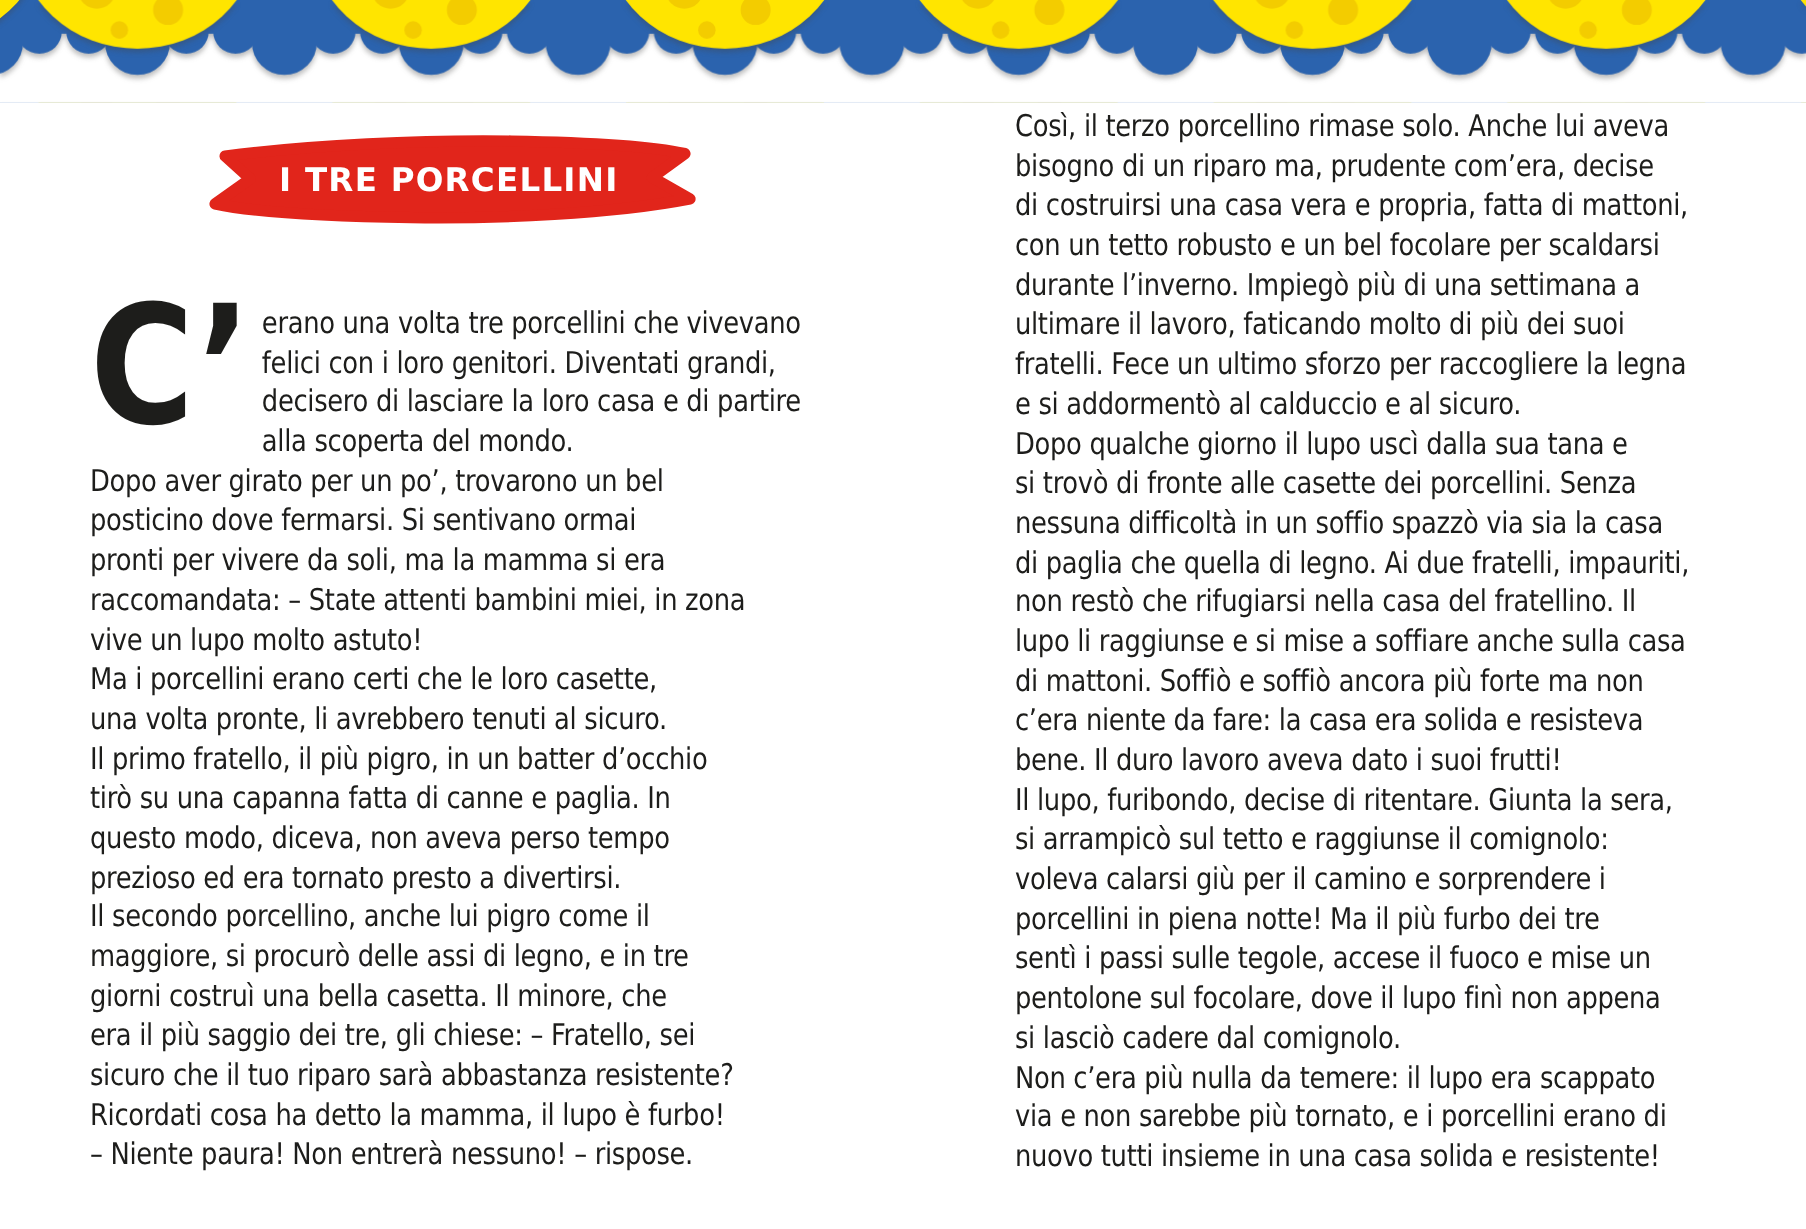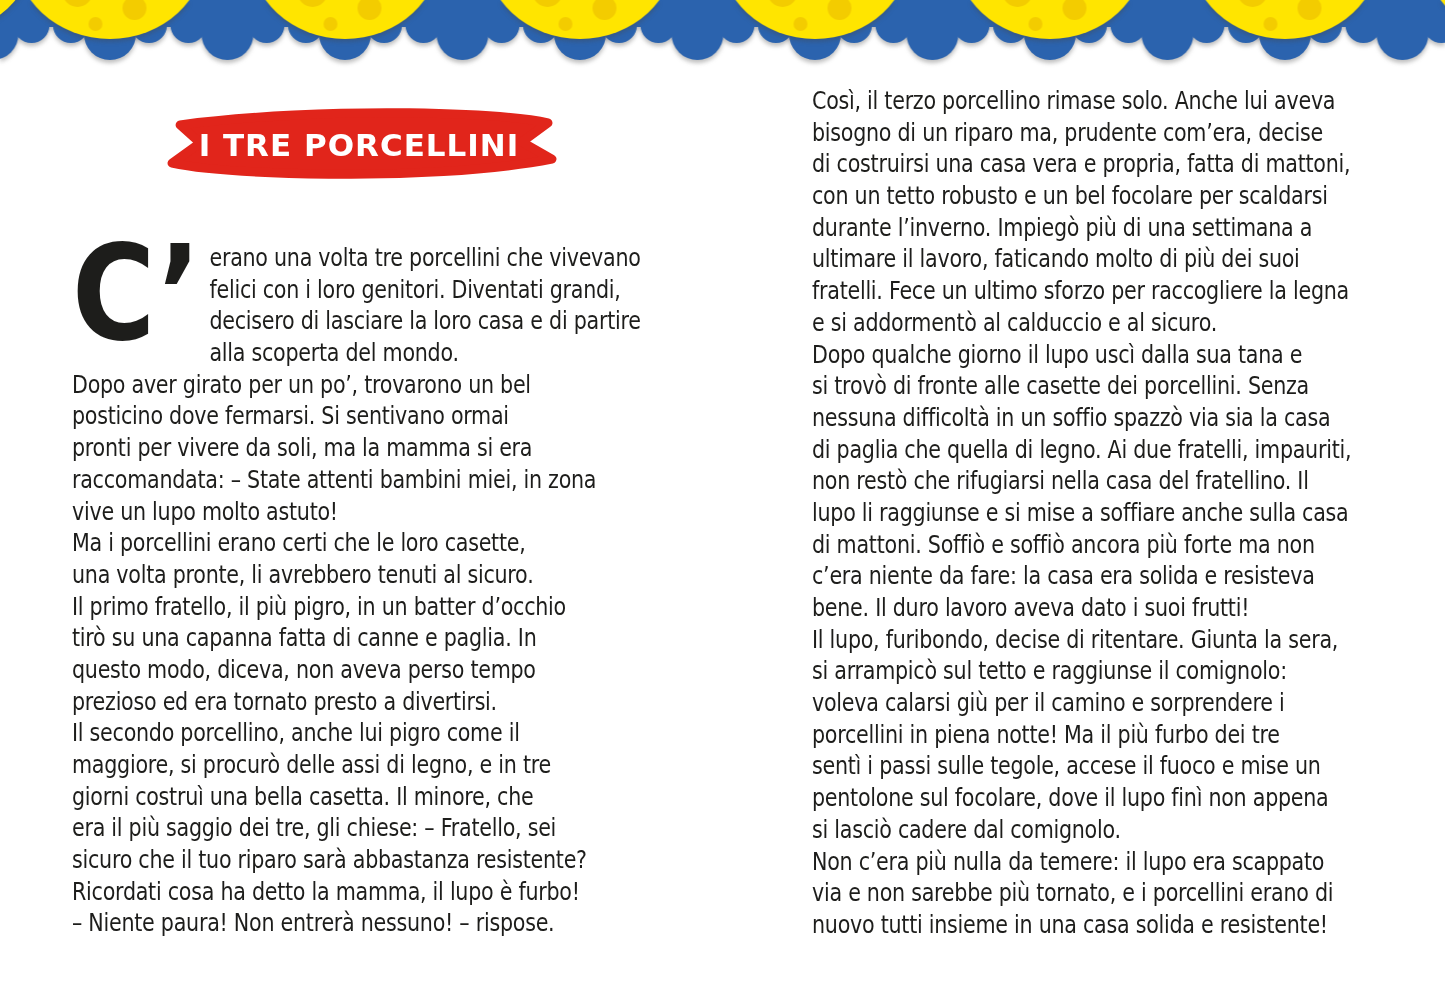--- a/index.html
+++ b/index.html
@@ -17,21 +17,21 @@
   .top-border{position:absolute;left:0;top:0;width:1445px;height:80px;}
   .top-border svg{display:block;}
   .layer-shadow{filter:drop-shadow(0 3px 2px rgba(70,70,70,0.35));}
 
   .banner{position:absolute;left:158px;top:106px;width:402px;height:74px;}
   .banner svg{position:absolute;left:0;top:0;}
   .banner-label{
     position:absolute;left:0;top:2px;width:100%;height:100%;
     display:flex;align-items:center;justify-content:center;
     color:var(--banner-text);
-    font-size:31px;font-weight:700;letter-spacing:1px;
+    font-size:26px;font-weight:700;letter-spacing:1px;
     text-align:center;
   }
 
   .column{
     position:absolute;
     color:var(--ink);
     font-size:24px;
     letter-spacing:-0.3px;
     line-height:31.7px;
     transform:scaleX(0.86);

